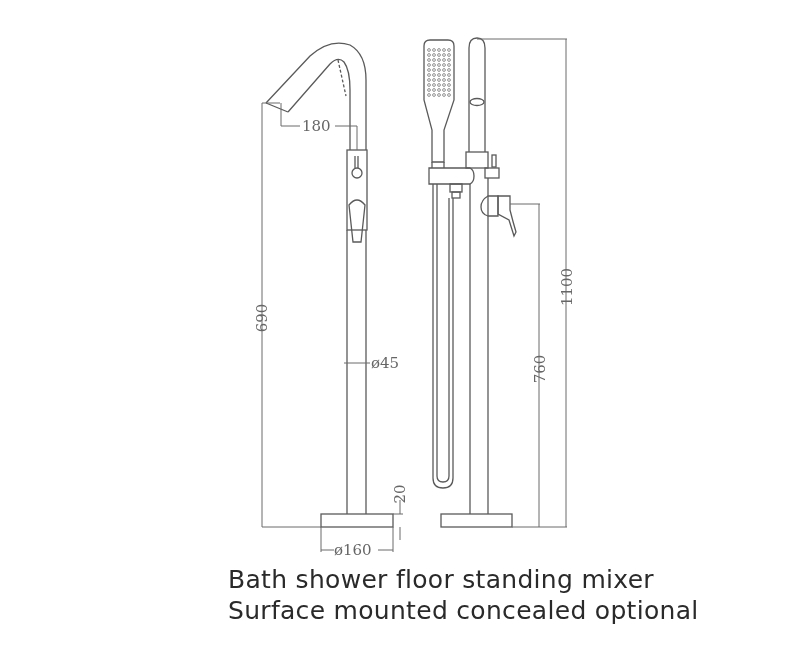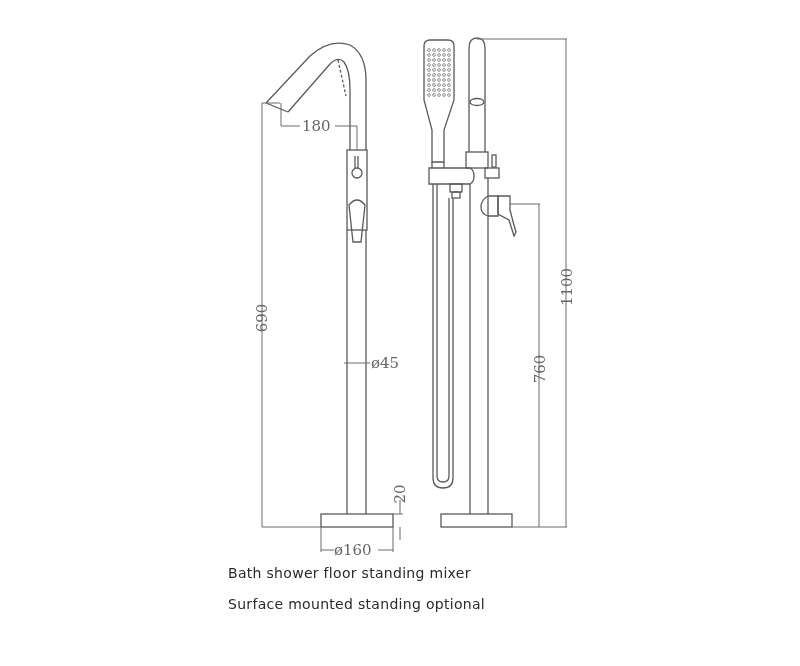--- a/index.html
+++ b/index.html
@@ -4,21 +4,21 @@
   <style>
     html, body { margin: 0; padding: 0; background: #ffffff; }
     body { width: 800px; height: 666px; position: relative; overflow: hidden; }
     #drawing { position: absolute; left: 0; top: 0; width: 800px; height: 666px; }
     .ln { stroke: #5a5a5a; stroke-width: 1.3; fill: none; }
     .dim { stroke: #6a6a6a; stroke-width: 1; fill: none; }
     .dimtxt { font-family: "DejaVu Serif", serif; font-size: 15px; fill: #666; }
     .caption {
       position: absolute; left: 228px;
       font-family: "DejaVu Sans", sans-serif;
-      font-size: 14px; color: #2a2a2a; letter-spacing: 0.3px;
+      font-size: 25px; color: #2a2a2a; letter-spacing: 0.3px;
       white-space: nowrap;
     }
     #cap1 { top: 565px; }
     #cap2 { top: 596px; }
   </style>
 </head>
 <body>
 
 <svg id="drawing" viewBox="0 0 800 666" xmlns="http://www.w3.org/2000/svg">
 
@@ -165,13 +165,13 @@
     <line class="dim" x1="510" y1="204" x2="540" y2="204"></line>
     <line class="dim" x1="539" y1="204" x2="539" y2="527"></line>
 
     <line class="dim" x1="512" y1="527" x2="567" y2="527"></line>
   </g>
   <text class="dimtxt" transform="translate(572,287) rotate(-90)" text-anchor="middle">1100</text>
   <text class="dimtxt" transform="translate(545,369) rotate(-90)" text-anchor="middle">760</text>
 </svg>
 
 <div class="caption" id="cap1">Bath shower floor standing mixer</div>
-<div class="caption" id="cap2">Surface mounted standing optional</div>
+<div class="caption" id="cap2">Surface mounted concealed optional</div>
 
 </body></html>

